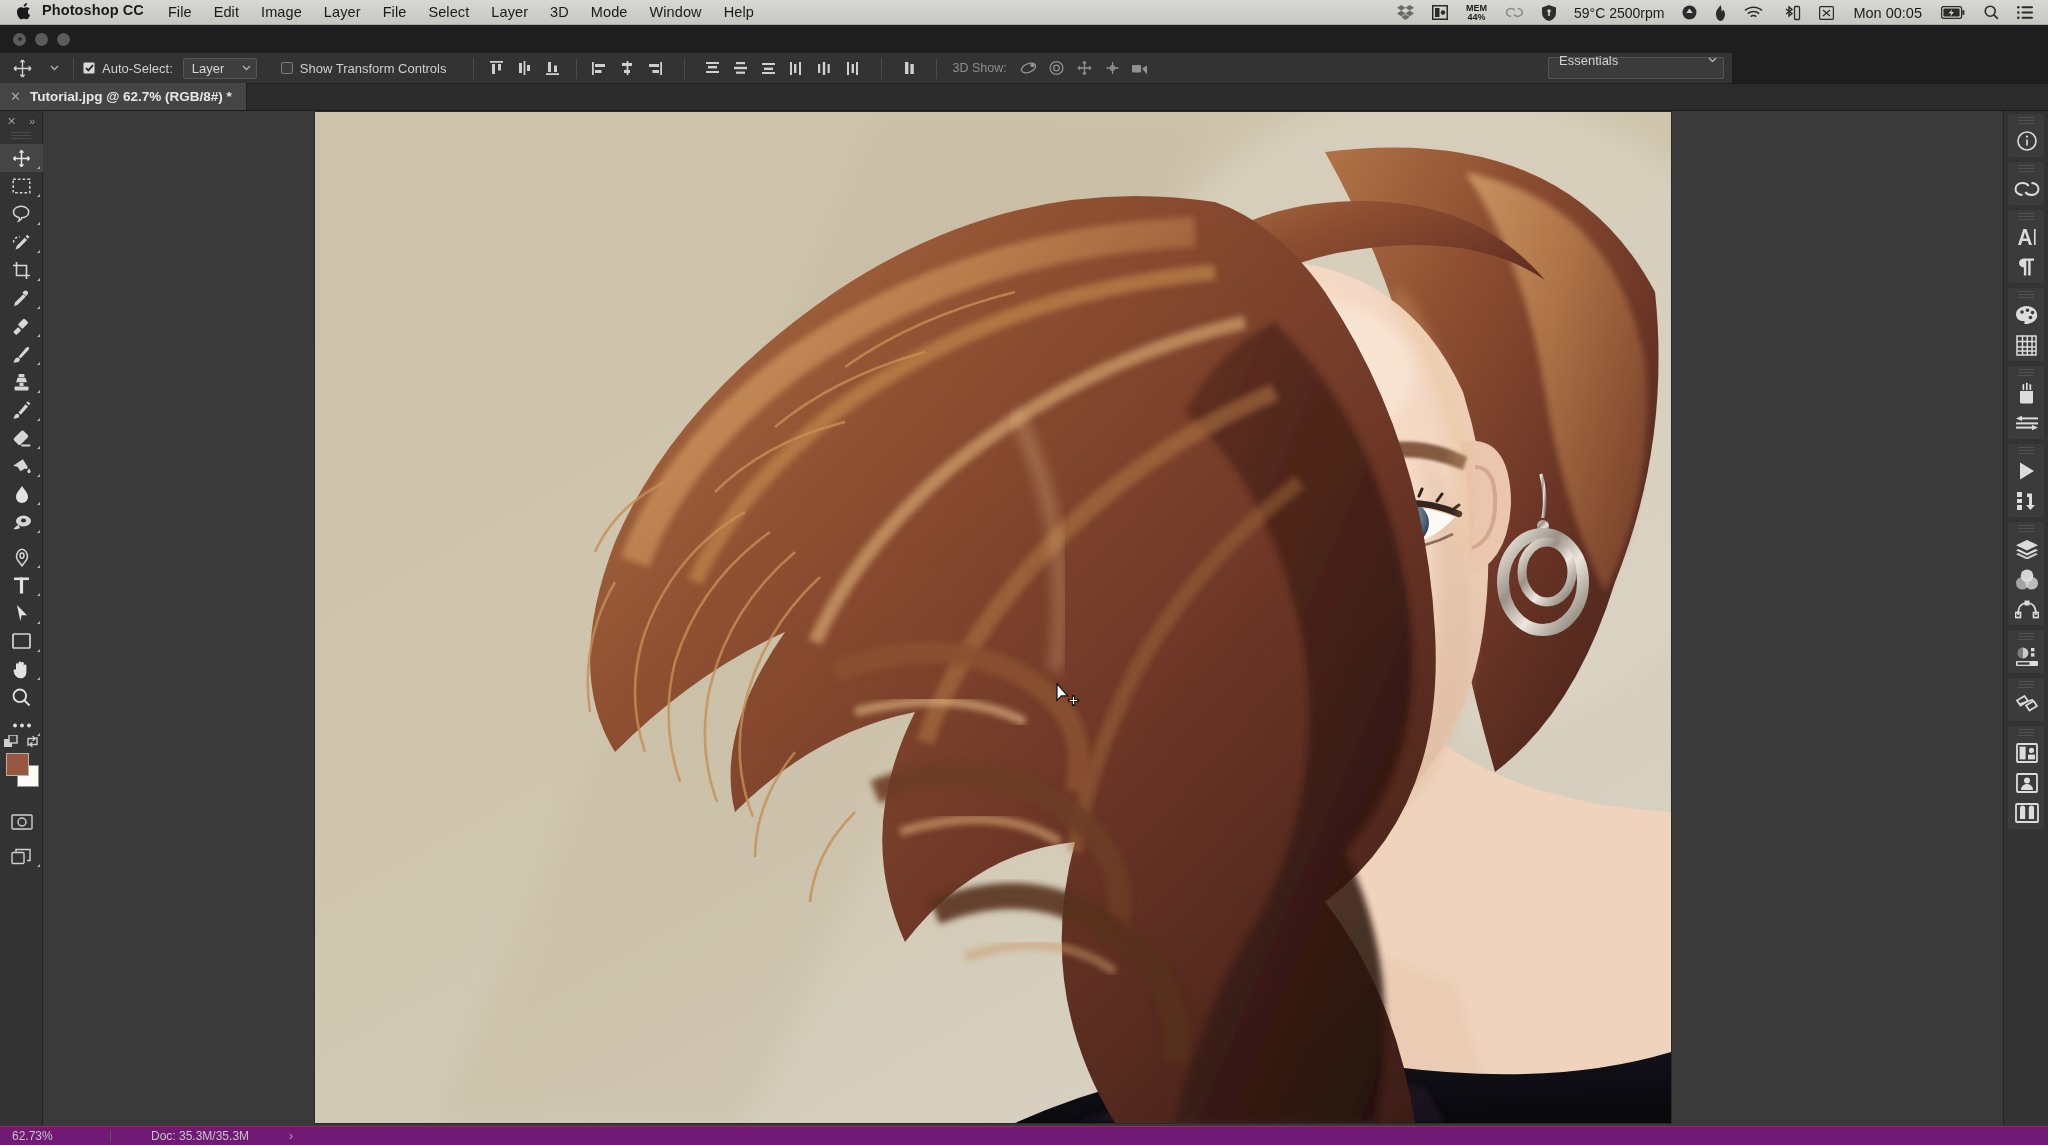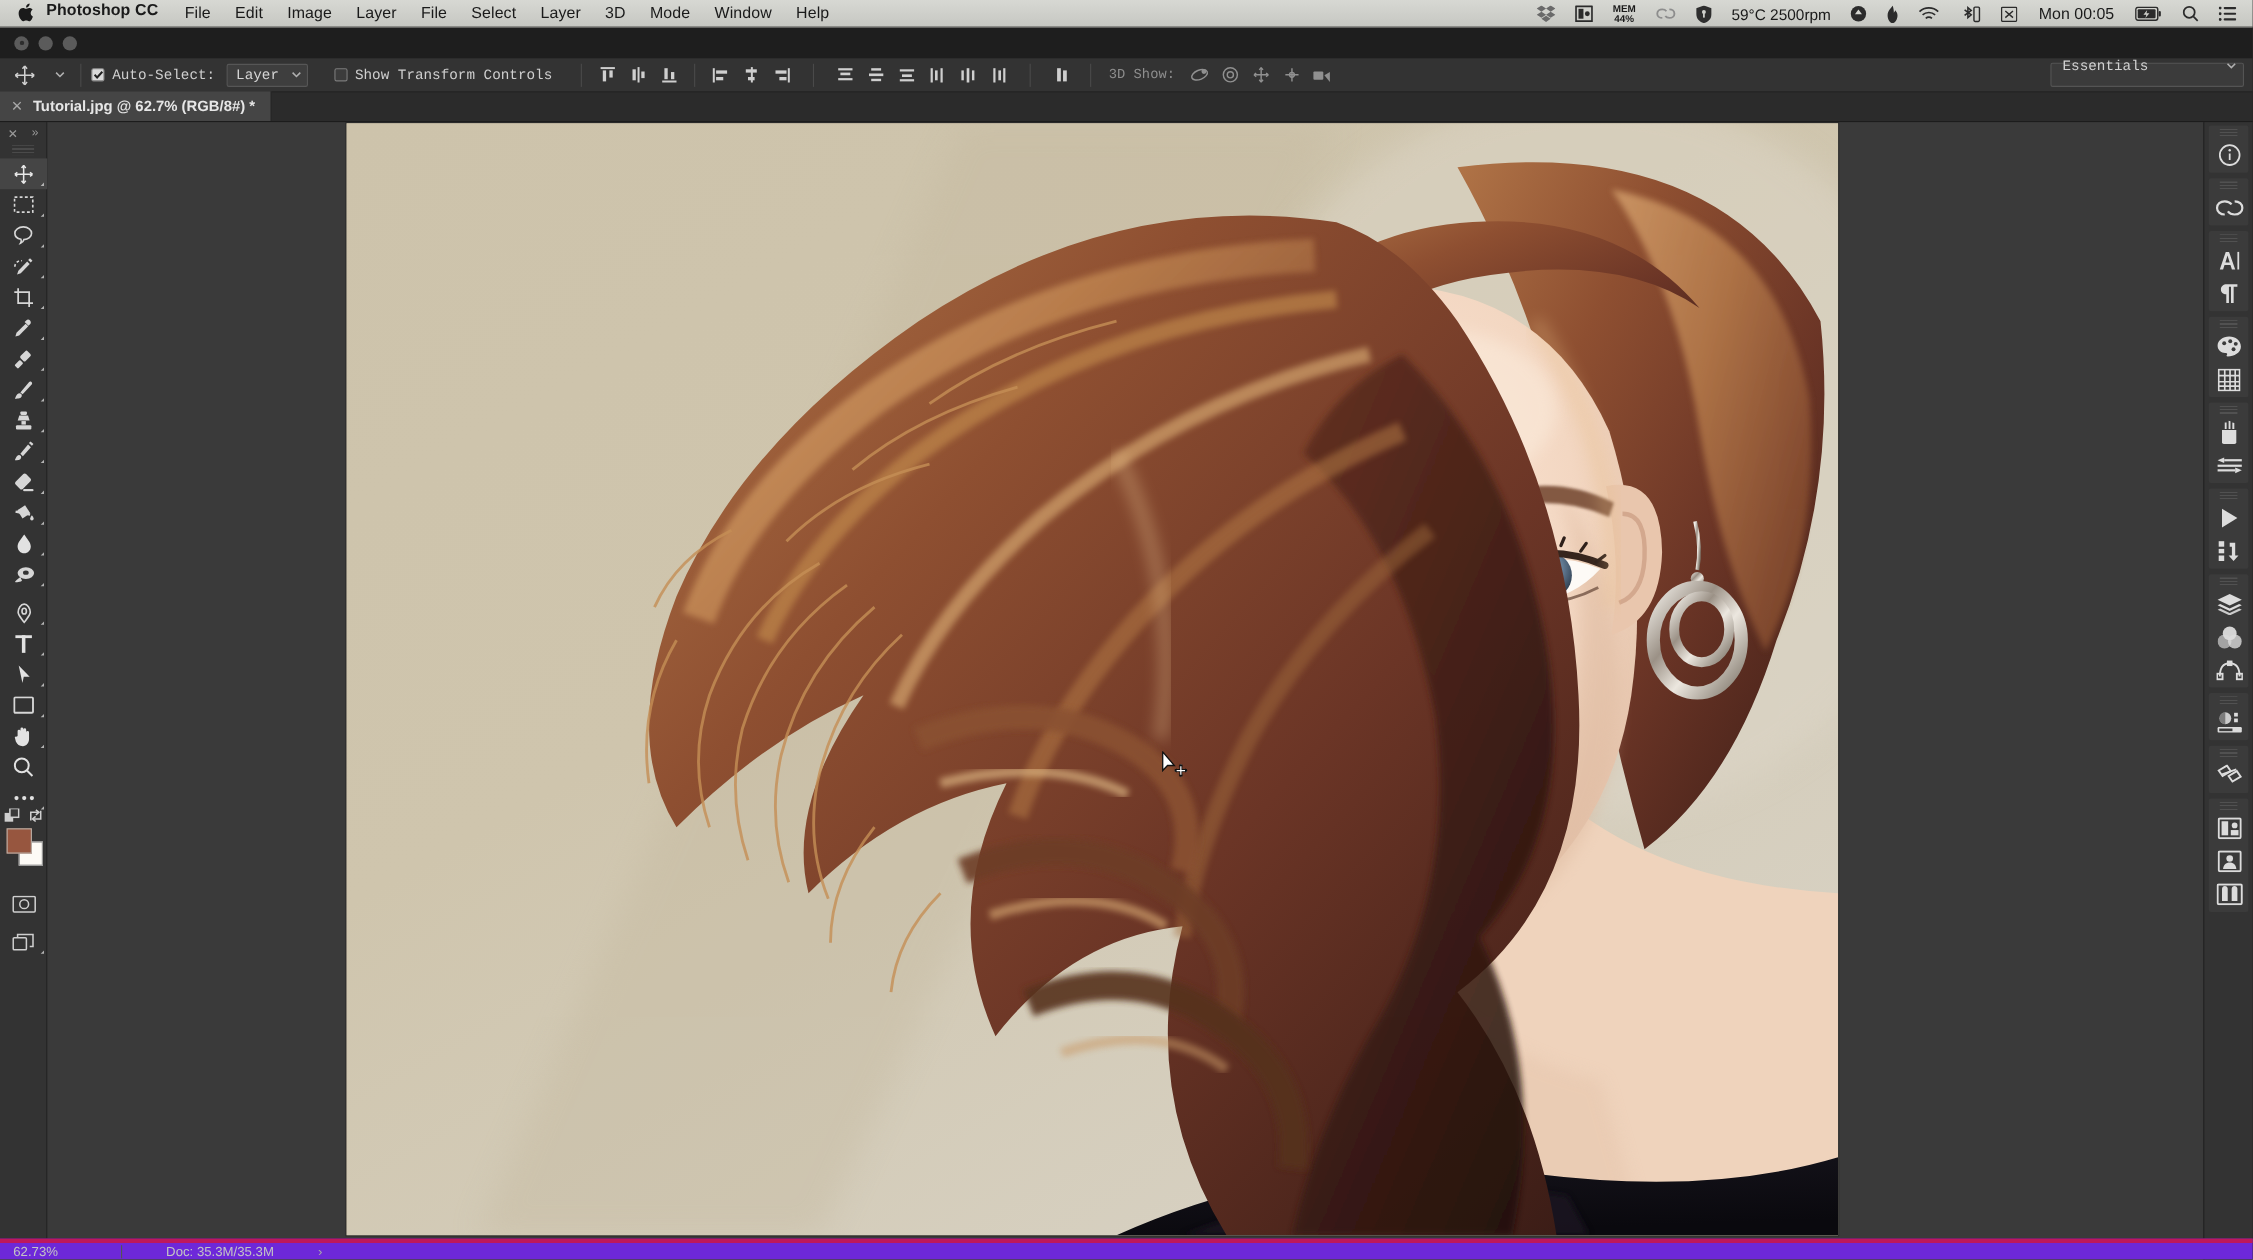--- a/index.html
+++ b/index.html
@@ -34,23 +34,23 @@
     background:#3a3a3a; display:flex; align-items:center; justify-content:center;
     border-bottom:1px solid #2a2a2a; }
   .titlebar .tt { color:#d2d2d2; font-size:15px; }
   .traffic { position:absolute; left:9px; top:25px; height:28px;
     display:flex; align-items:center; gap:9px; padding-left:4px; }
   .dot { width:13px; height:13px; border-radius:50%; background:#5b5b5b;
     display:flex; align-items:center; justify-content:center; }
   .dot .inner { width:4px; height:4px; border-radius:50%; background:#2d2d2d; }
 
   
-  .optbar { position:absolute; left:0; top:53px; width:2048px; height:31px;
+  .optbar { position:absolute; left:0; top:53px; width:1732px; height:31px;
     background:#333333; border-bottom:1px solid #222; display:flex; align-items:center;
-    color:#bdbdbd; font-size:13px;font-family:Liberation Mono, monospace; }
+    color:#bdbdbd; font-size:13px; }
   .opt-tool { width:44px; height:31px; display:flex; align-items:center; justify-content:center; }
   .opt-caret { width:20px; height:31px; display:flex; align-items:center; justify-content:center; }
   .vsep { width:1px; height:21px; background:#4a4a4a; margin:0 9px; }
   .chk { width:12px; height:12px; border:1px solid #8a8a8a; background:#d7d7d7;
     border-radius:2px; display:flex; align-items:center; justify-content:center; }
   .chk.on { background:#d9d9d9; }
   .chk.off { background:#3c3c3c; border-color:#7b7b7b; }
   .chk svg { display:block; }
   .opt-lbl { margin-left:7px; color:#cfcfcf; font-size:13px; white-space:nowrap; }
   .selbox { margin-left:10px; height:21px; min-width:74px; background:#3e3e3e;
@@ -106,21 +106,21 @@
   
   .rightcol { position:absolute; right:0; top:111px; width:45px; bottom:0;
     background:#333333; border-left:1px solid #232323; padding-top:3px; }
   .rgroup { background:#3b3b3b; margin:0 4px 5px; border-radius:2px; padding:1px 0; }
   .rgrab { height:8px; margin:2px 10px 1px; background:
     repeating-linear-gradient(180deg,#515151 0 1px,transparent 1px 3px); }
   .ricon { width:37px; height:30px; display:flex; align-items:center; justify-content:center; }
 
   
   .statusbar { position:absolute; left:0; bottom:0; width:2048px; height:19px;
-    background:#6d28d9; border-top:4px solid #be185d; display:flex;
+    background:#701a75; border-top:1px solid #be185d; display:flex;
     align-items:center; color:#c4c4c4; font-size:12px; }
   .sb-zoom { width:110px; padding-left:12px; }
   .sb-sep { width:1px; height:12px; background:#555; }
   .sb-doc { padding-left:40px; }
   .sb-arrow { padding-left:40px; color:#aaa; font-size:12px; }
 </style>
 </head>
 <body>
 
 <div id="app">

